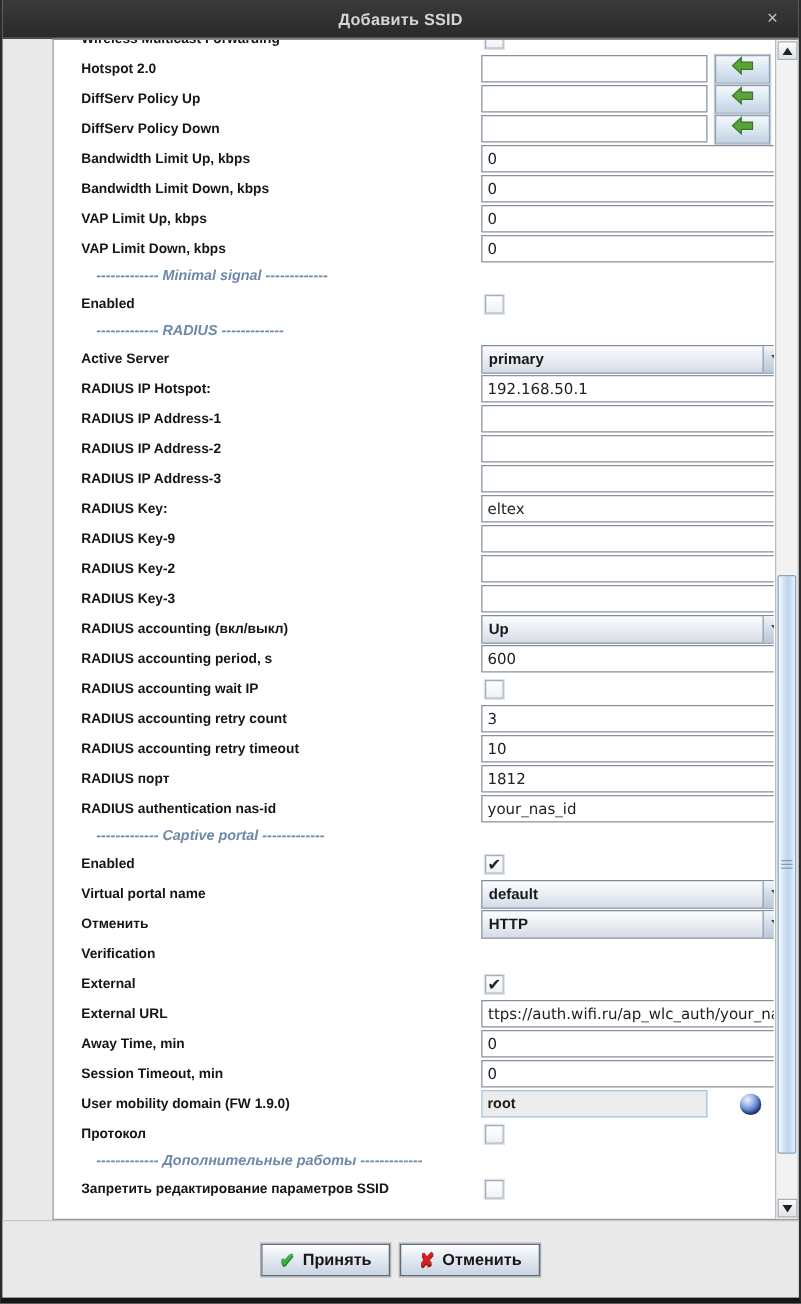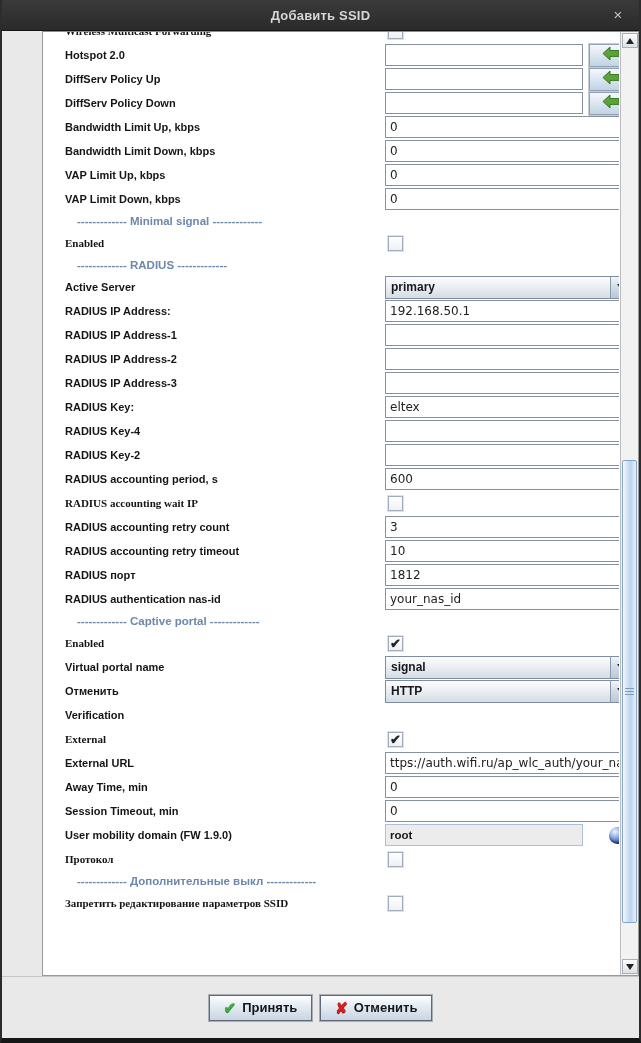--- a/index.html
+++ b/index.html
@@ -37,22 +37,22 @@
     border:1px solid #9a9a9a; border-top:1px solid #8b8b8b;
     overflow:hidden;
     margin-left:40px;
   }
   .form {
     position:absolute; top:0; left:0; right:19px; bottom:0;
     overflow:hidden; padding-top:0;
   }
   .row { display:flex; align-items:center; height:24px; }
   .row.first-clipped { margin-top:-13px; }
-  .row-check { height:24px;font-family:Liberation Serif, serif; }
-  .row-section { height:20px; }
+  .row-check { height:24px; }
+  .row-section { height:20px;font-style:italic; }
   .row-section-help { height:29px; }
   .label {
     width:342px; padding-left:22px; flex:none;
     font-size:11px; font-weight:bold; color:#151515;
     white-space:nowrap; overflow:hidden;
   }
   .section-label {
     padding-left:34px; font-size:11.5px; font-weight:bold; color:#6d88aa;
     white-space:nowrap;
   }
@@ -62,21 +62,21 @@
     border:1px solid #5e6a76; outline:1px solid #9aa4ae;
     font-size:11px; font-weight:bold; color:#222; text-align:center;
     line-height:21px; vertical-align:middle; cursor:pointer;
   }
   .text-input {
     width:248px; height:22px; flex:none;
     background:#fff; border:1px solid #86919d;
     font-family:"DejaVu Sans", sans-serif;
     font-size:12px; color:#222; padding:0 4px;
   }
-  .text-input.short { width:198px; }
+  .text-input.short { width:181px; }
   .text-input:disabled, .text-input.disabled {
     background:#ececec; border:1px solid #a9c3dd; color:#1a1a1a; font-weight:bold;
     font-family:"Liberation Sans", sans-serif; font-size:11.5px;
   }
   .arrow-btn {
     width:44px; height:23px; margin-left:6px; flex:none;
     background:linear-gradient(#f4f8fc,#dde8f2 45%,#c2d3e4);
     border:1px solid #8fa0b2; outline:1px solid #c8cdd3;
     display:flex; align-items:center; justify-content:center; cursor:pointer;
   }
@@ -223,46 +223,59 @@
         <div class="row row-combo">
           <span class="label">Active Server</span>
           <div class="combo">
             <span class="combo-text">primary</span>
             <span class="combo-btn">
               <span class="combo-arrow"></span>
             </span>
           </div>
         </div>
         <div class="row row-input">
-          <span class="label">RADIUS IP Address:</span>
+          <span class="label">RADIUS IP Hotspot:</span>
           <input type="text" class="text-input" value="192.168.50.1" style="">
         </div>
         <div class="row row-input">
           <span class="label">RADIUS IP Address-1</span>
           <input type="text" class="text-input" value="" style="">
         </div>
         <div class="row row-input">
           <span class="label">RADIUS IP Address-2</span>
           <input type="text" class="text-input" value="" style="">
         </div>
         <div class="row row-input">
           <span class="label">RADIUS IP Address-3</span>
           <input type="text" class="text-input" value="" style="">
         </div>
         <div class="row row-input">
           <span class="label">RADIUS Key:</span>
           <input type="text" class="text-input" value="eltex" style="">
         </div>
         <div class="row row-input">
-          <span class="label">RADIUS Key-4</span>
+          <span class="label">RADIUS Key-9</span>
           <input type="text" class="text-input" value="" style="">
         </div>
         <div class="row row-input">
           <span class="label">RADIUS Key-2</span>
           <input type="text" class="text-input" value="" style="">
+        </div>
+        <div class="row row-input">
+          <span class="label">RADIUS Key-3</span>
+          <input type="text" class="text-input" value="" style="">
+        </div>
+        <div class="row row-combo">
+          <span class="label">RADIUS accounting (вкл/выкл)</span>
+          <div class="combo">
+            <span class="combo-text">Up</span>
+            <span class="combo-btn">
+              <span class="combo-arrow"></span>
+            </span>
+          </div>
         </div>
         <div class="row row-input">
           <span class="label">RADIUS accounting period, s</span>
           <input type="text" class="text-input" value="600" style="">
         </div>
         <div class="row row-check">
           <span class="label">RADIUS accounting wait IP</span>
           <span class="checkbox"></span>
         </div>
         <div class="row row-input">
@@ -284,21 +297,21 @@
         <div class="row row-section">
           <span class="section-label">------------- Captive portal -------------</span>
         </div>
         <div class="row row-check">
           <span class="label">Enabled</span>
           <span class="checkbox checked">✔</span>
         </div>
         <div class="row row-combo">
           <span class="label">Virtual portal name</span>
           <div class="combo">
-            <span class="combo-text">signal</span>
+            <span class="combo-text">default</span>
             <span class="combo-btn">
               <span class="combo-arrow"></span>
             </span>
           </div>
         </div>
         <div class="row row-combo">
           <span class="label">Отменить</span>
           <div class="combo">
             <span class="combo-text">HTTP</span>
             <span class="combo-btn">
@@ -328,21 +341,21 @@
         <div class="row row-input">
           <span class="label">User mobility domain (FW 1.9.0)</span>
           <input type="text" class="text-input short disabled" disabled="" value="root" style="">
           <span class="globe"></span>
         </div>
         <div class="row row-check">
           <span class="label">Протокол</span>
           <span class="checkbox"></span>
         </div>
         <div class="row row-section">
-          <span class="section-label">------------- Дополнительные выкл -------------</span>
+          <span class="section-label">------------- Дополнительные работы -------------</span>
         </div>
         <div class="row row-check">
           <span class="label">Запретить редактирование параметров SSID</span>
           <span class="checkbox"></span>
         </div>
       </div>
 
     <div class="scrollbar">
       <div class="sb-btn sb-up">
           <span class="tri-up"></span>

